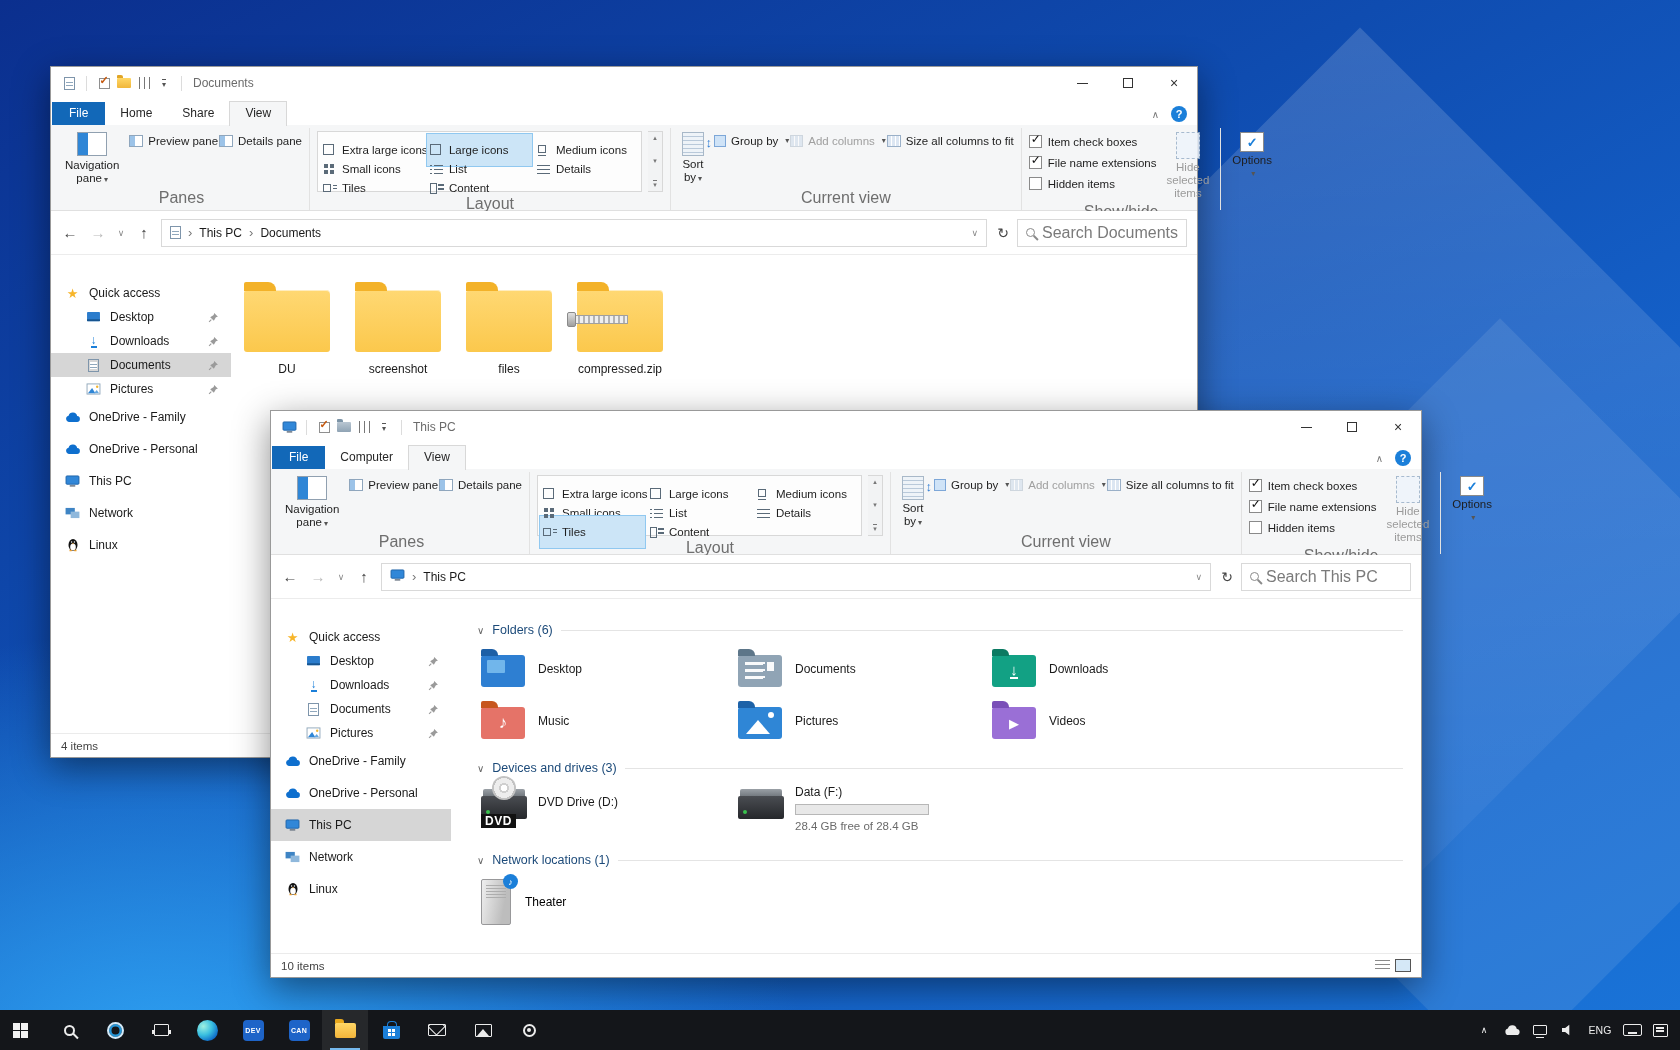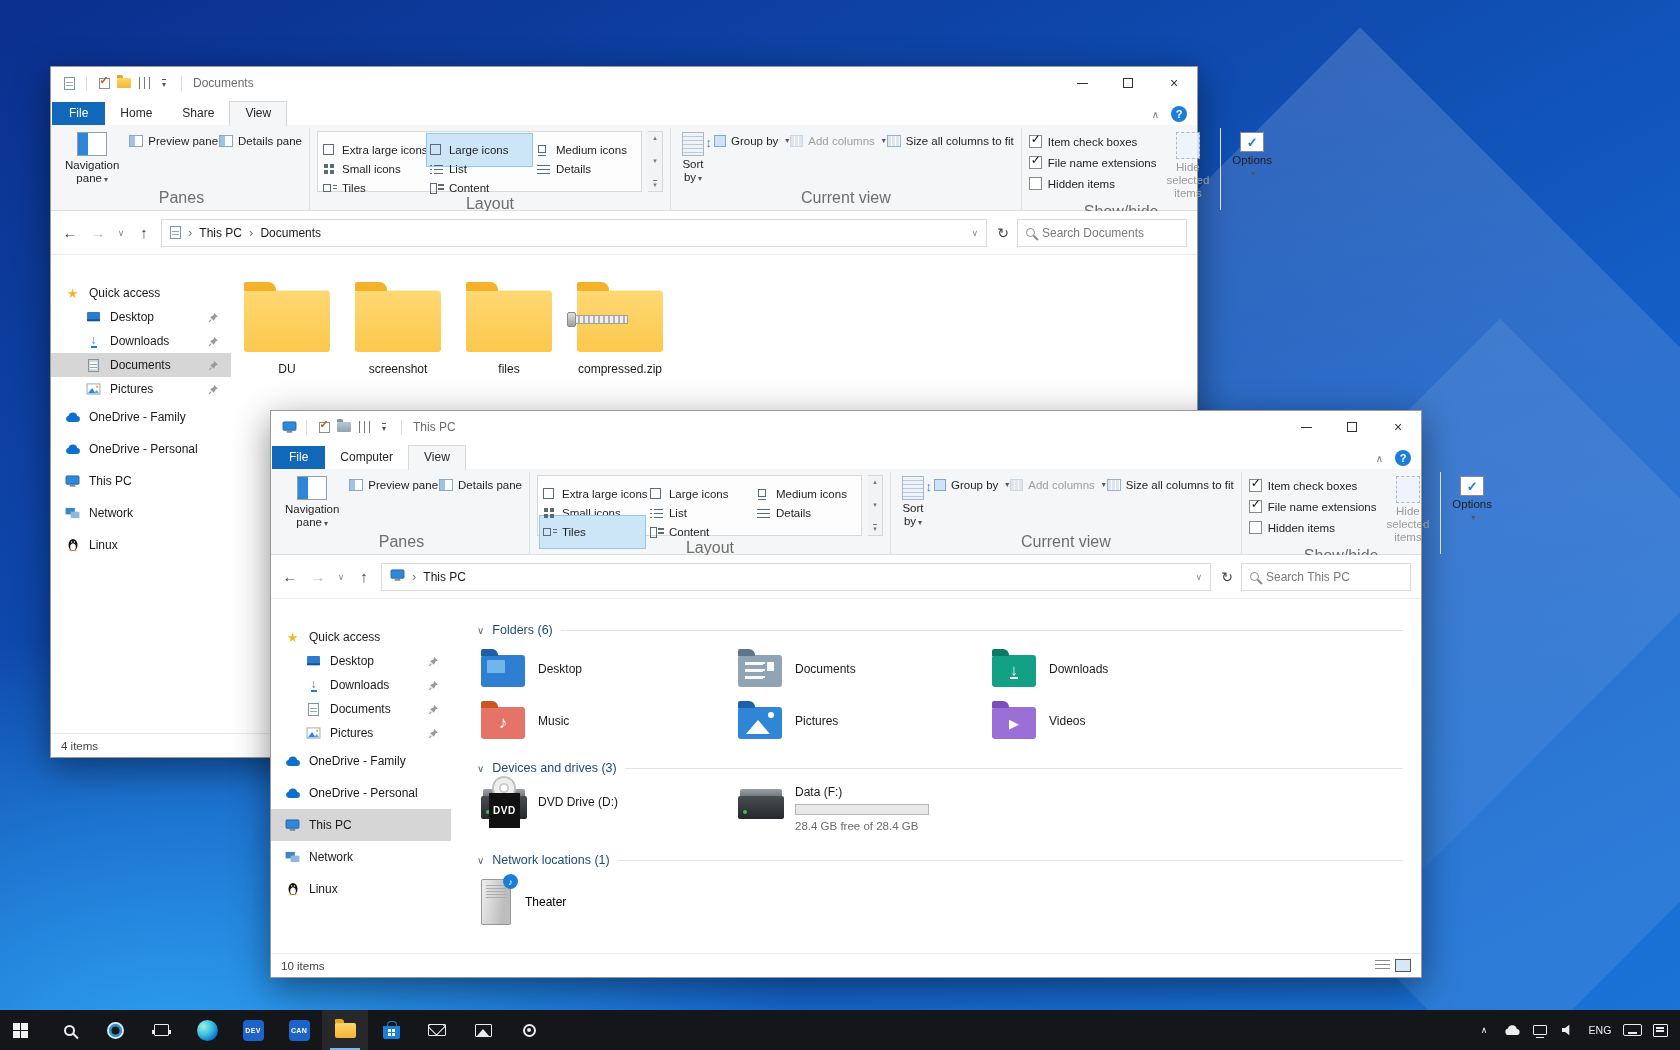--- a/index.html
+++ b/index.html
@@ -93,21 +93,21 @@
   
   .addr { height:44px; display:flex; align-items:center; background:#fff; padding:0 10px 0 6px; gap:2px; border-bottom:1px solid #ececec; flex:none; }
   .nav { width:26px; height:26px; display:flex; align-items:center; justify-content:center; font-size:15px; color:#444; flex:none; }
   .nav.dis { color:#b9b9b9; }
   .nav.sm { width:16px; font-size:9px; color:#888; }
   .abox { flex:1; height:28px; border:1px solid #d9d9d9; background:#fff; display:flex; align-items:center; padding:0 8px; gap:7px; font-size:12px; color:#1a1a1a; margin:0 2px; }
   .csep { color:#777; font-size:13px; }
   .aboxdrop { margin-left:auto; color:#888; font-size:9px; }
   .refreshbtn { width:24px; text-align:center; color:#444; font-size:14px; flex:none; }
   .sbox { width:170px; height:28px; border:1px solid #d9d9d9; background:#fff; display:flex; align-items:center; padding:0 8px; gap:7px; flex:none; }
-  .sbox input { border:none; outline:none; font-size:12px; width:100%; color:#737373; font-family:"Liberation Sans",sans-serif; background:transparent; }
+  .sbox input { border:none; outline:none; font-size:16px; width:100%; color:#737373; font-family:"Liberation Sans",sans-serif; background:transparent; }
   .sbox input::placeholder { color:#7a7a7a; }
   .mag { width:9px; height:9px; border:1.5px solid #8a8a8a; border-radius:50%; position:relative; flex:none; }
   .mag::after { content:""; position:absolute; width:6px; height:1.5px; background:#8a8a8a; right:-5px; bottom:-2px; transform:rotate(45deg); }
 
   
   .wbody { flex:1; display:flex; min-height:0; }
   .sidebar { width:180px; padding-top:26px; font-size:12px; color:#1a1a1a; flex:none; overflow:hidden; }
   .side { display:flex; align-items:center; gap:8px; position:relative; padding-left:34px; }
   .side.top { padding-left:13px; height:24px; }
   .side.child { height:24px; }
@@ -155,21 +155,21 @@
   .mfplay { color:#fff; font-size:13px; font-style:normal; }
   .pl { white-space:nowrap; }
 
   .dtile { display:flex; align-items:flex-start; gap:11px; height:58px; font-size:12px; }
   .drive { width:46px; height:30px; position:relative; flex:none; margin-top:8px; }
   .drive::before { content:""; position:absolute; top:0; left:2px; right:2px; height:9px; background:linear-gradient(#9aa0a6,#6a7076); border-radius:2px 2px 0 0; }
   .drive::after { content:""; position:absolute; top:7px; left:0; right:0; bottom:0; background:linear-gradient(#4a4d52,#25272b); border-radius:2px; }
   .led { position:absolute; z-index:2; left:5px; bottom:5px; width:4px; height:4px; border-radius:50%; background:#39c24d; }
   .winflag { position:absolute; z-index:2; top:-10px; left:-2px; width:8px; height:8px; background:#1b7fd9; box-shadow:9px 0 #2f9bdf,0 9px #2f9bdf,9px 9px #58b5e8; }
   .disc { position:absolute; z-index:2; top:-13px; left:11px; width:24px; height:24px; border-radius:50%; background:radial-gradient(circle,#fff 0 3px,#cfcfcf 3px 5px,#ededed 5px 10px,#c2c2c2 10px 12px); }
-  .dvdbadge { position:absolute; z-index:3; bottom:-9px; left:8px; background:#111; color:#fff; font-size:10px; font-weight:bold; padding:12px 4px; letter-spacing:.5px; }
+  .dvdbadge { position:absolute; z-index:3; bottom:-9px; left:0; background:#111; color:#fff; font-size:12px; font-weight:bold; padding:0 4px; letter-spacing:.5px; }
   .dinfo { display:flex; flex-direction:column; gap:5px; padding-top:4px; }
   .dinfo.mid { justify-content:center; padding-top:14px; }
   .dname { color:#1a1a1a; white-space:nowrap; }
   .dbar { display:block; width:134px; height:11px; border:1px solid #b7b7b7; background:#e8e8e8; }
   .dfill { display:block; height:100%; background:#2aa3e0; }
   .ddet { font-size:11.5px; color:#6b6b6b; white-space:nowrap; }
 
   .ntile { display:flex; align-items:center; gap:14px; padding-left:30px; height:58px; font-size:12px; margin-top:2px; }
   .nas { width:30px; height:46px; background:linear-gradient(100deg,#efefef,#bdbdbd 75%); border:1px solid #98989a; border-radius:2px; position:relative; flex:none; }
   .nas::before { content:""; position:absolute; left:4px; right:4px; top:5px; height:14px; background:repeating-linear-gradient(#adadad 0 1px,transparent 1px 3px); }

